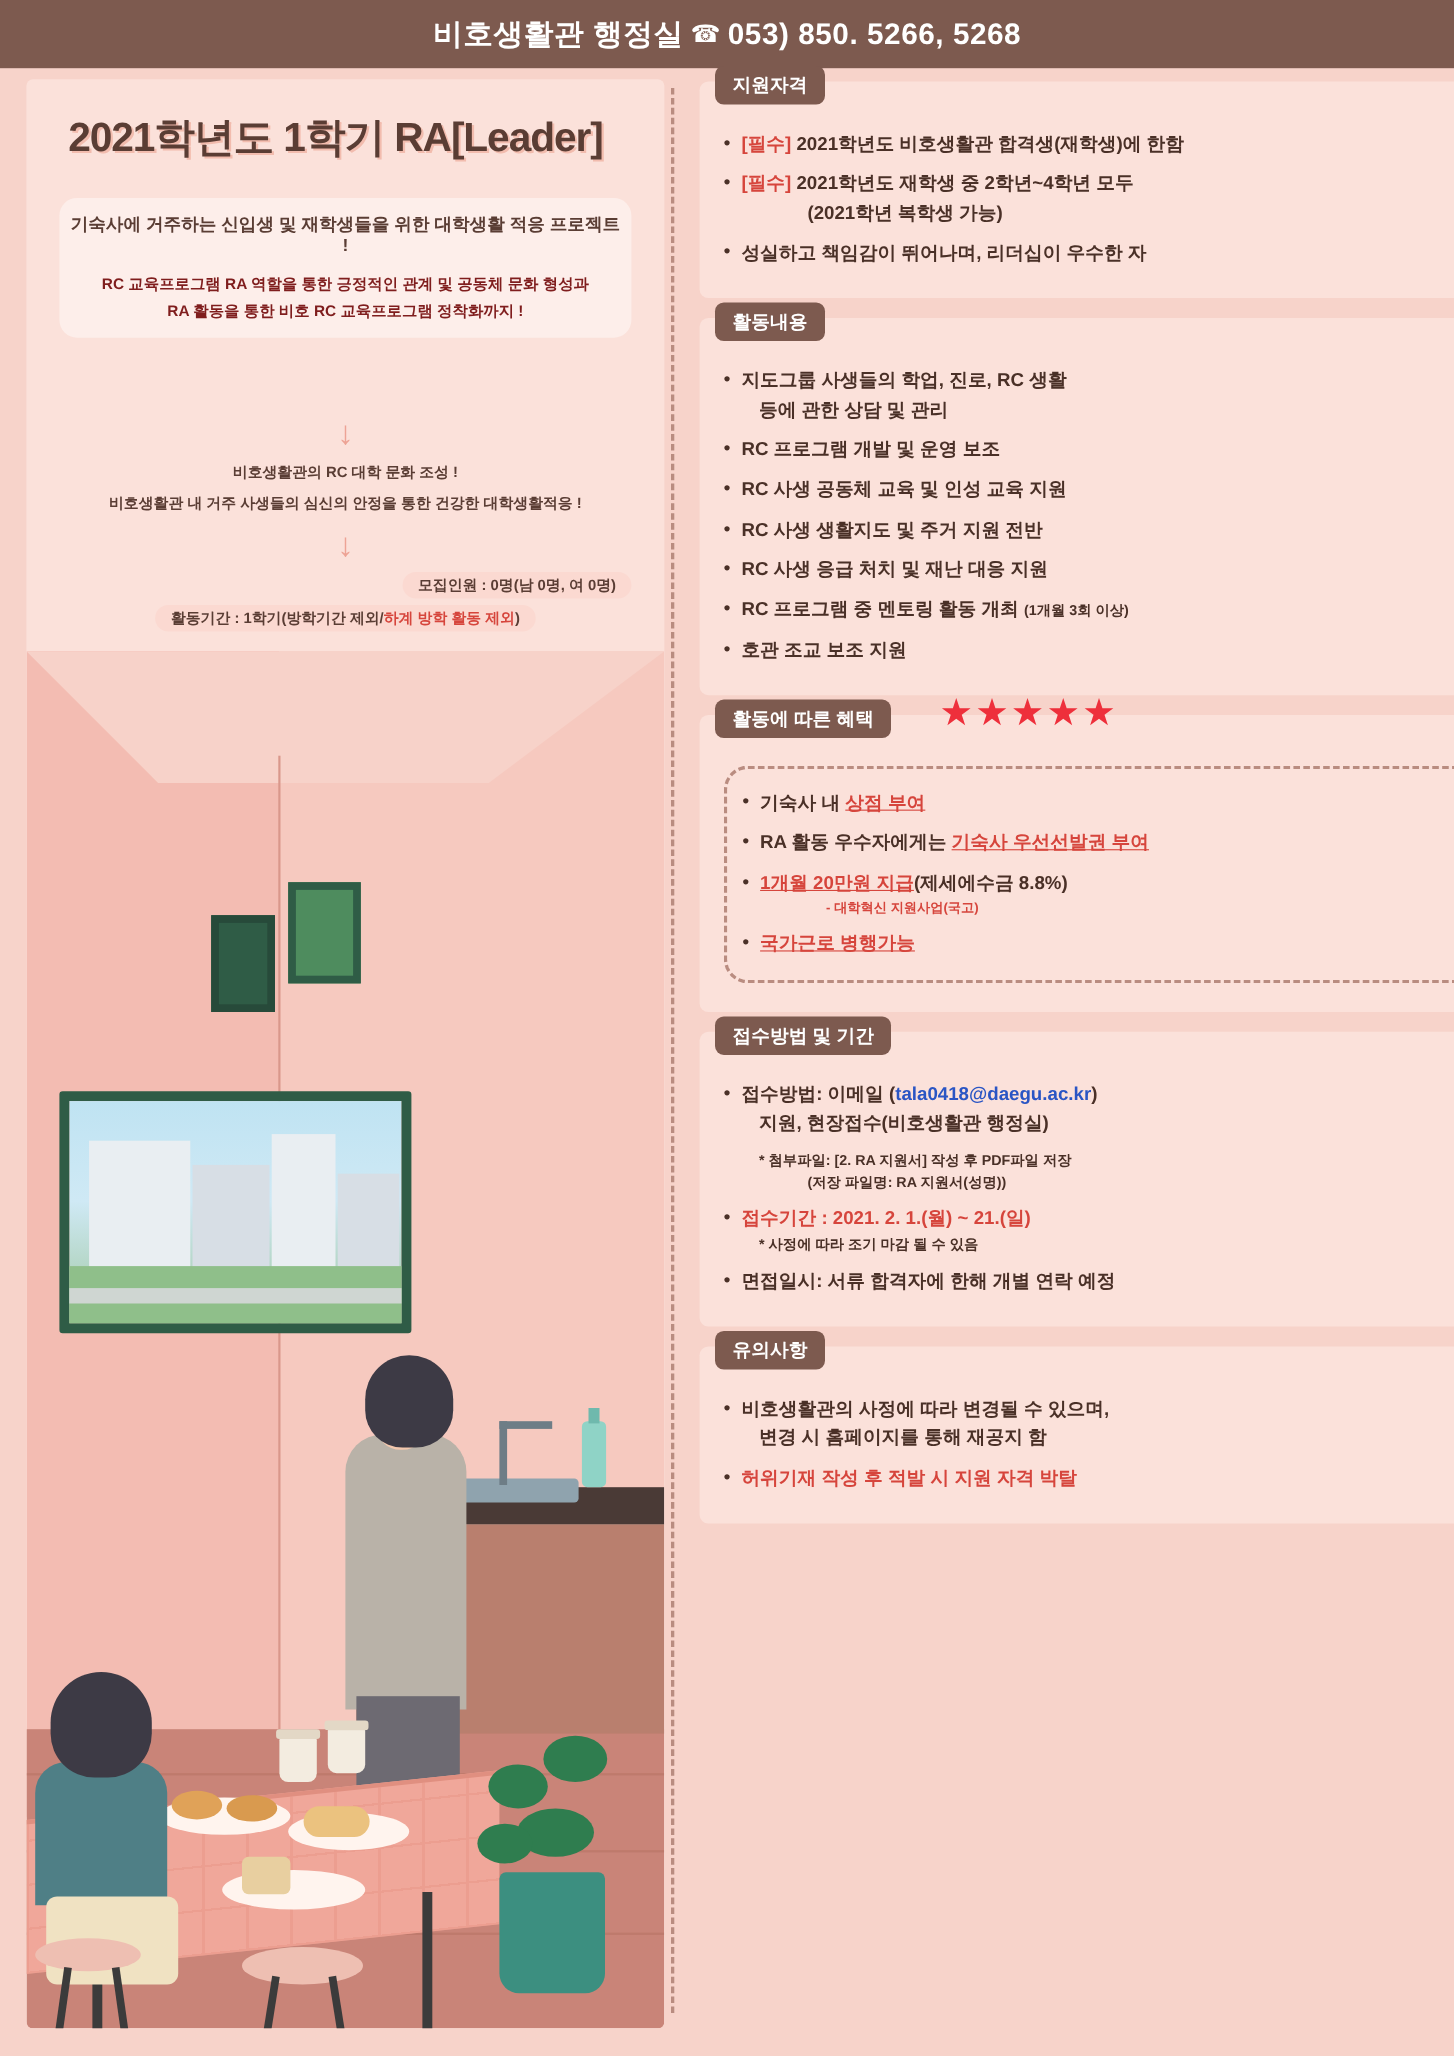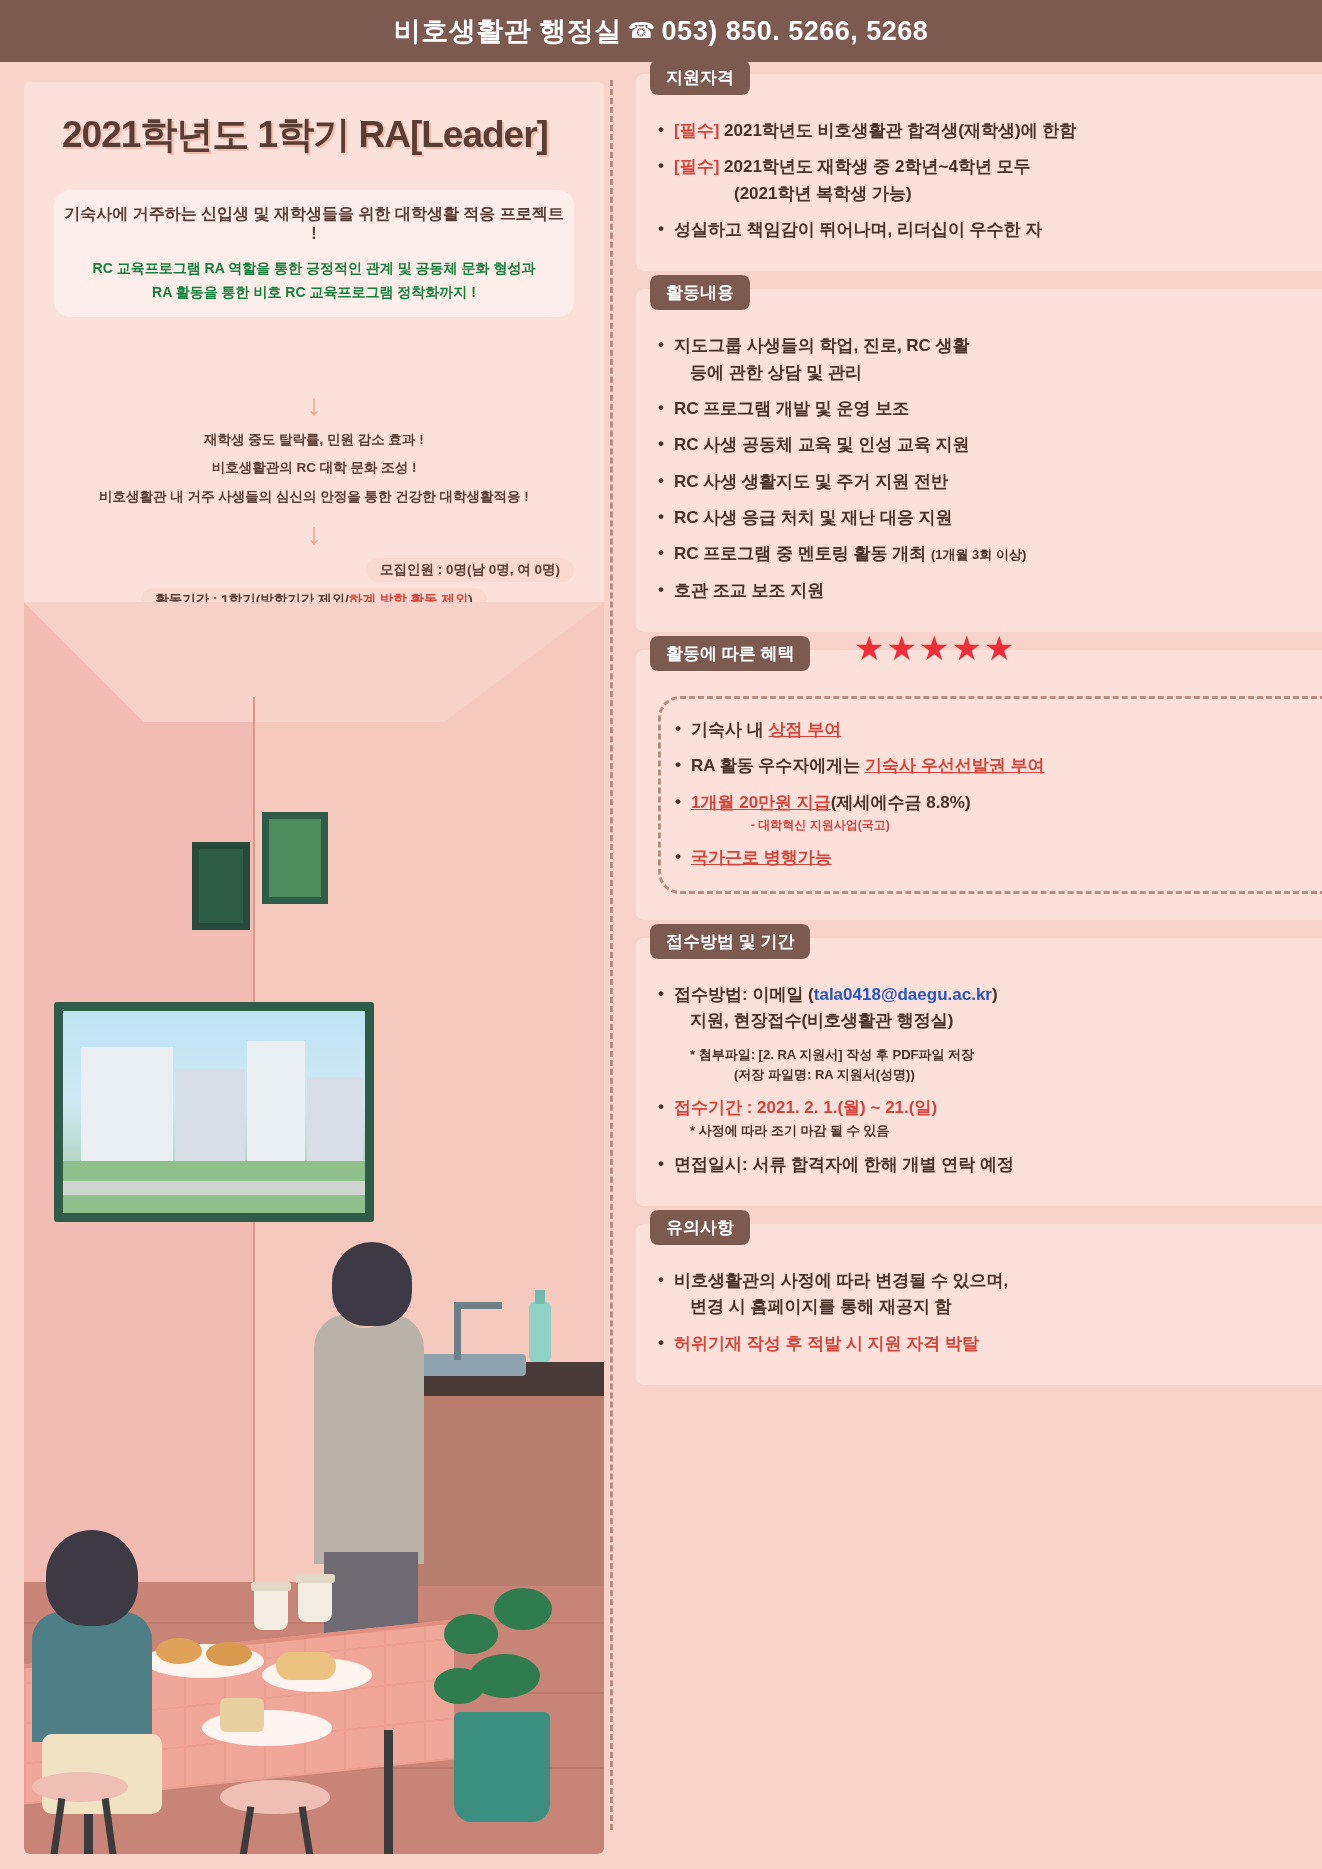--- a/index.html
+++ b/index.html
@@ -23,38 +23,37 @@
     color:#fff; font-size:27px; font-weight:bold; letter-spacing:.5px;
   }
   .topbar .phone-icon { font-size:22px; margin:0 6px; }
 
   
   .left-col {
     position:absolute; left:24px; top:72px; width:580px; height:1772px;
     background:#fbe1da;
     border-radius:6px;
     overflow:hidden;
-    margin-top:10px;
   }
   .title {
     position:absolute; left:38px; top:28px;
     font-size:37px; font-weight:bold; color:#5a3d34;
     letter-spacing:-1px;
     text-shadow: 2px 2px 0 #f2bcae;
   }
   .subtitle-box {
     position:absolute; left:30px; top:108px; width:520px;
     background:#fdeeea; border-radius:16px; padding:14px 10px 12px;
     text-align:center;
   }
   .subtitle-box .lead {
     font-size:16px; font-weight:bold; color:#5a3d34; margin-bottom:14px;
   }
   .subtitle-box .desc {
-    font-size:14px; color:#15803d; line-height:1.7; font-weight:bold;
+    font-size:14px; color:#7f1d1d; line-height:1.7; font-weight:bold;
   }
   .arrow {
     text-align:center; color:#eda395; font-size:30px; line-height:1; margin:8px 0 6px;
   }
   .mid-block {
     text-align:center; font-size:13.5px; color:#5a3d34; font-weight:bold; line-height:2.1;
   }
   .pill {
     display:inline-block; background:#fbd9d1; border-radius:12px;
     padding:3px 14px; margin:3px 0; font-size:13.5px; color:#5a3d34; font-weight:bold;
@@ -185,21 +184,20 @@
       <div class="lead">기숙사에 거주하는 신입생 및 재학생들을 위한 대학생활 적응 프로젝트 !</div>
       <div class="desc">
         <div>RC 교육프로그램 RA 역할을 통한 긍정적인 관계 및 공동체 문화 형성과</div>
         <div>RA 활동을 통한 비호 RC 교육프로그램 정착화까지 !</div>
       </div>
     </div>
 
     <div style="position:absolute; left:30px; top:300px; width:520px;">
       <div class="arrow">↓</div>
       <div class="mid-block">
-        <div>재학생 중도 탈락률, 민원 감소 효과 !</div>
         <div>비호생활관의 RC 대학 문화 조성 !</div>
         <div>비호생활관 내 거주 사생들의 심신의 안정을 통한 건강한 대학생활적응 !</div>
       </div>
       <div class="arrow">↓</div>
       <div style="text-align:right;">
         <div class="pill">모집인원 : 0명(남 0명, 여 0명)</div>
       </div>
       <div style="text-align:center;">
         <span class="pill"><span>활동기간 : 1학기(방학기간 제외/</span><span class="warn">하계 방학 활동 제외</span><span>)</span></span>
       </div>

